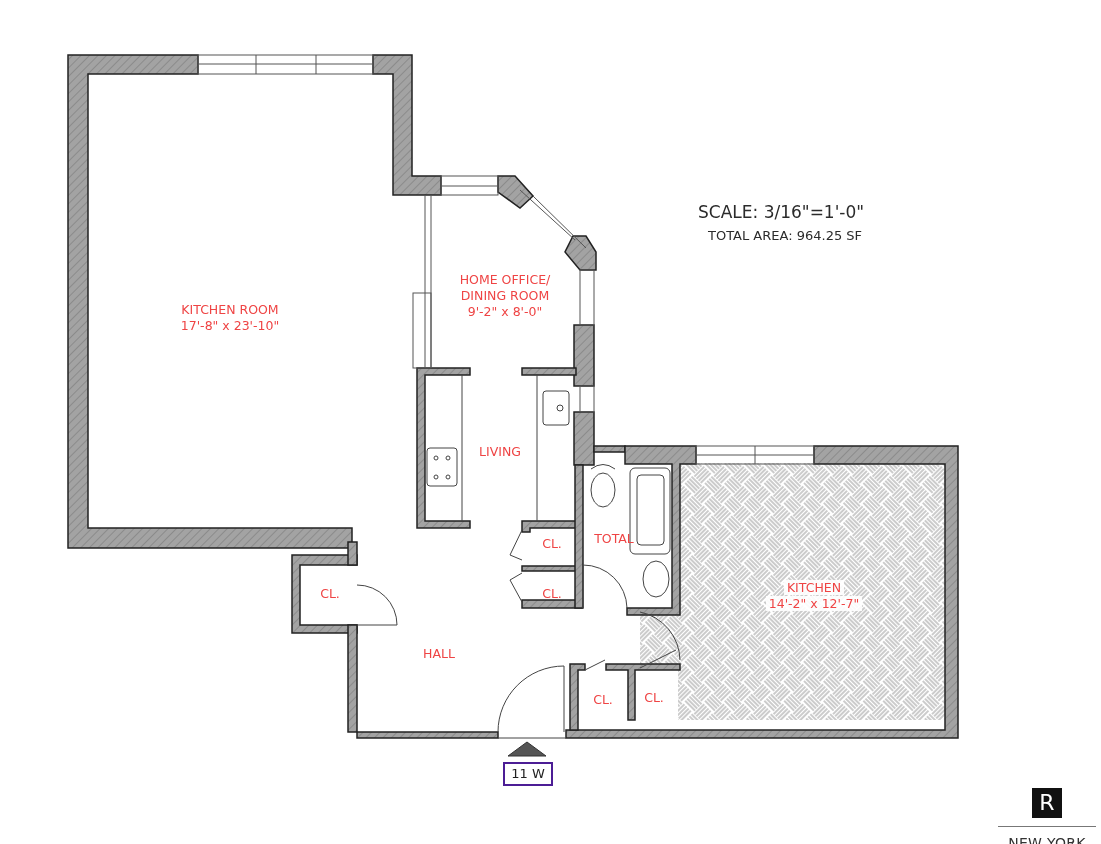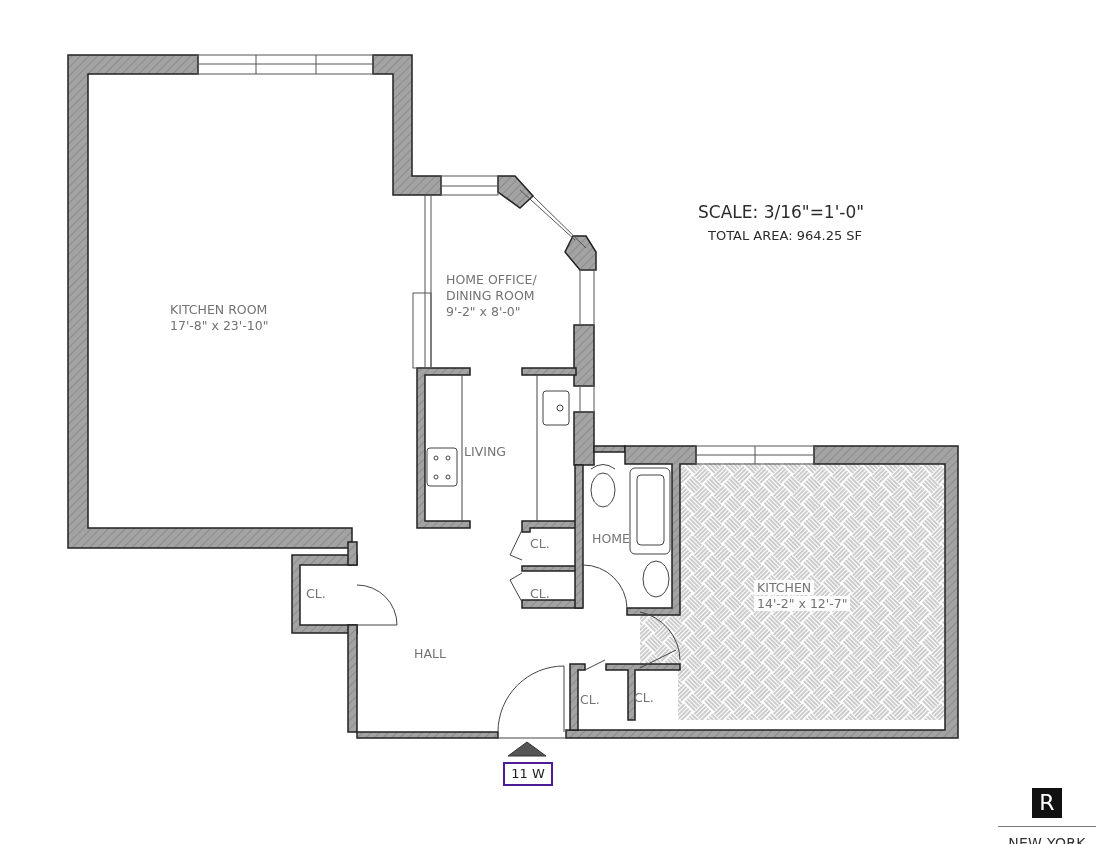--- a/index.html
+++ b/index.html
@@ -1,19 +1,19 @@
 <!DOCTYPE html>
 <html><head>
 <meta charset="utf-8">
 <style>
   html, body { margin: 0; padding: 0; background: #ffffff; }
   body { width: 1101px; height: 844px; position: relative; overflow: hidden;
          font-family: "DejaVu Sans", sans-serif; color: #2a2a2a; }
   #plan { position: absolute; left: 0; top: 0; }
-  .lbl { position: absolute; color: #737373; font-size: 12.5px; line-height: 16px; white-space: nowrap; }
+  .lbl { position: absolute; text-align: center; color: #ef4444; font-size: 12.5px; line-height: 16px; white-space: nowrap; }
   .title-block { position: absolute; left: 694px; top: 196px; }
   .title { font-size: 26px; letter-spacing: 0.5px; color: #2b2b2b; padding: 0 4px 2px 2px; border-bottom: 2px solid #222; }
   .scale { font-size: 17px; margin-top: 6px; margin-left: 4px; color: #2b2b2b; }
   .area { font-size: 13px; margin-top: 6px; margin-left: 14px; color: #2b2b2b; }
   .entry-tag { position: absolute; left: 503px; top: 762px; width: 46px; height: 20px; border: 2px solid #4c1d95;
                font-size: 13px; text-align: center; line-height: 20px; color: #222; }
   .brand { position: absolute; left: 998px; top: 788px; width: 98px; text-align: center; }
   .brand-logo { width: 30px; height: 30px; background: #111; color: #fff; margin: 0 auto;
                 font-size: 22px; line-height: 30px; font-family: "DejaVu Sans", sans-serif; }
   .brand-rule { border-top: 1px solid #777; margin-top: 8px; }
@@ -149,21 +149,21 @@
   <div>17'-8" x 23'-10"</div>
 </div>
 
 <div class="lbl" style="left:446px;top:272px;width:118px;">
   <div>HOME OFFICE/</div>
   <div>DINING ROOM</div>
   <div>9'-2" x 8'-0"</div>
 </div>
 
 <div class="lbl" style="left:464px;top:444px;width:72px;">LIVING</div>
-<div class="lbl" style="left:592px;top:531px;width:44px;">HOME</div>
+<div class="lbl" style="left:592px;top:531px;width:44px;">TOTAL</div>
 
 <div class="lbl" style="left:754px;top:580px;width:120px;">
   <div><span class="bedroom-label">KITCHEN</span></div>
   <div><span class="bedroom-label">14'-2" x 12'-7"</span></div>
 </div>
 
 <div class="lbl" style="left:414px;top:646px;width:50px;">HALL</div>
 
 <div class="lbl" style="left:530px;top:536px;width:44px;">CL.</div>
 <div class="lbl" style="left:530px;top:586px;width:44px;">CL.</div>

